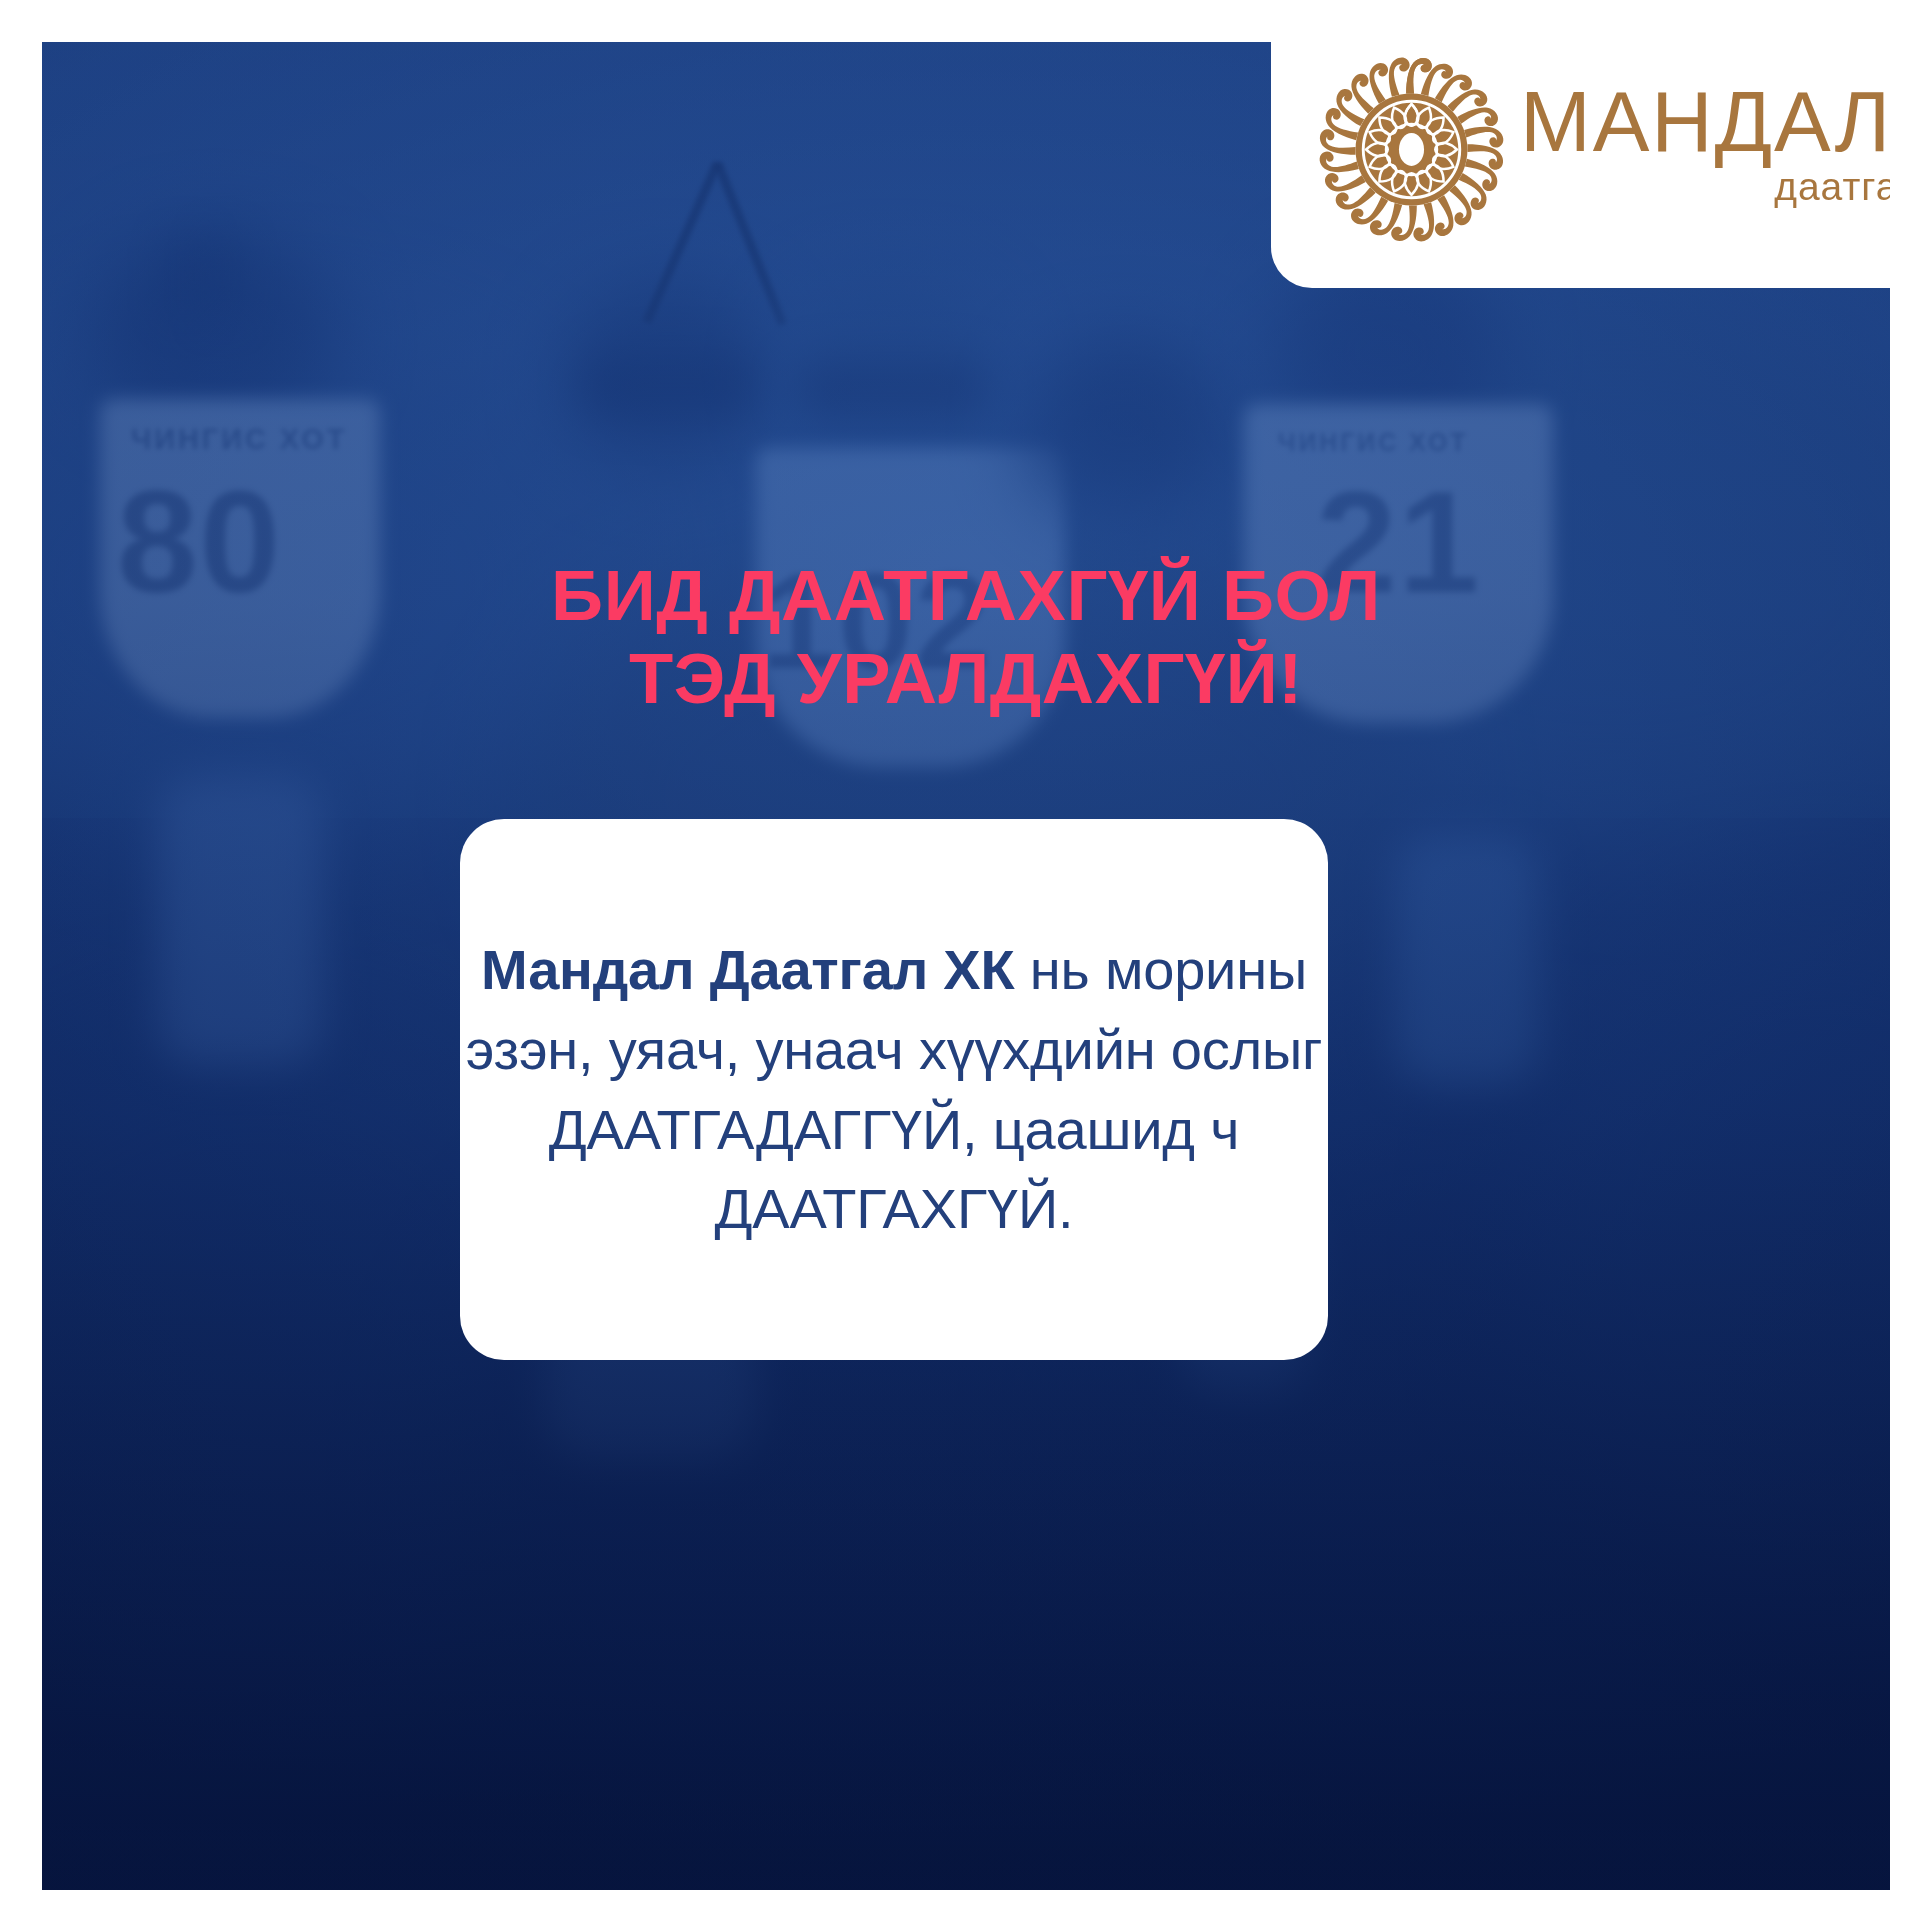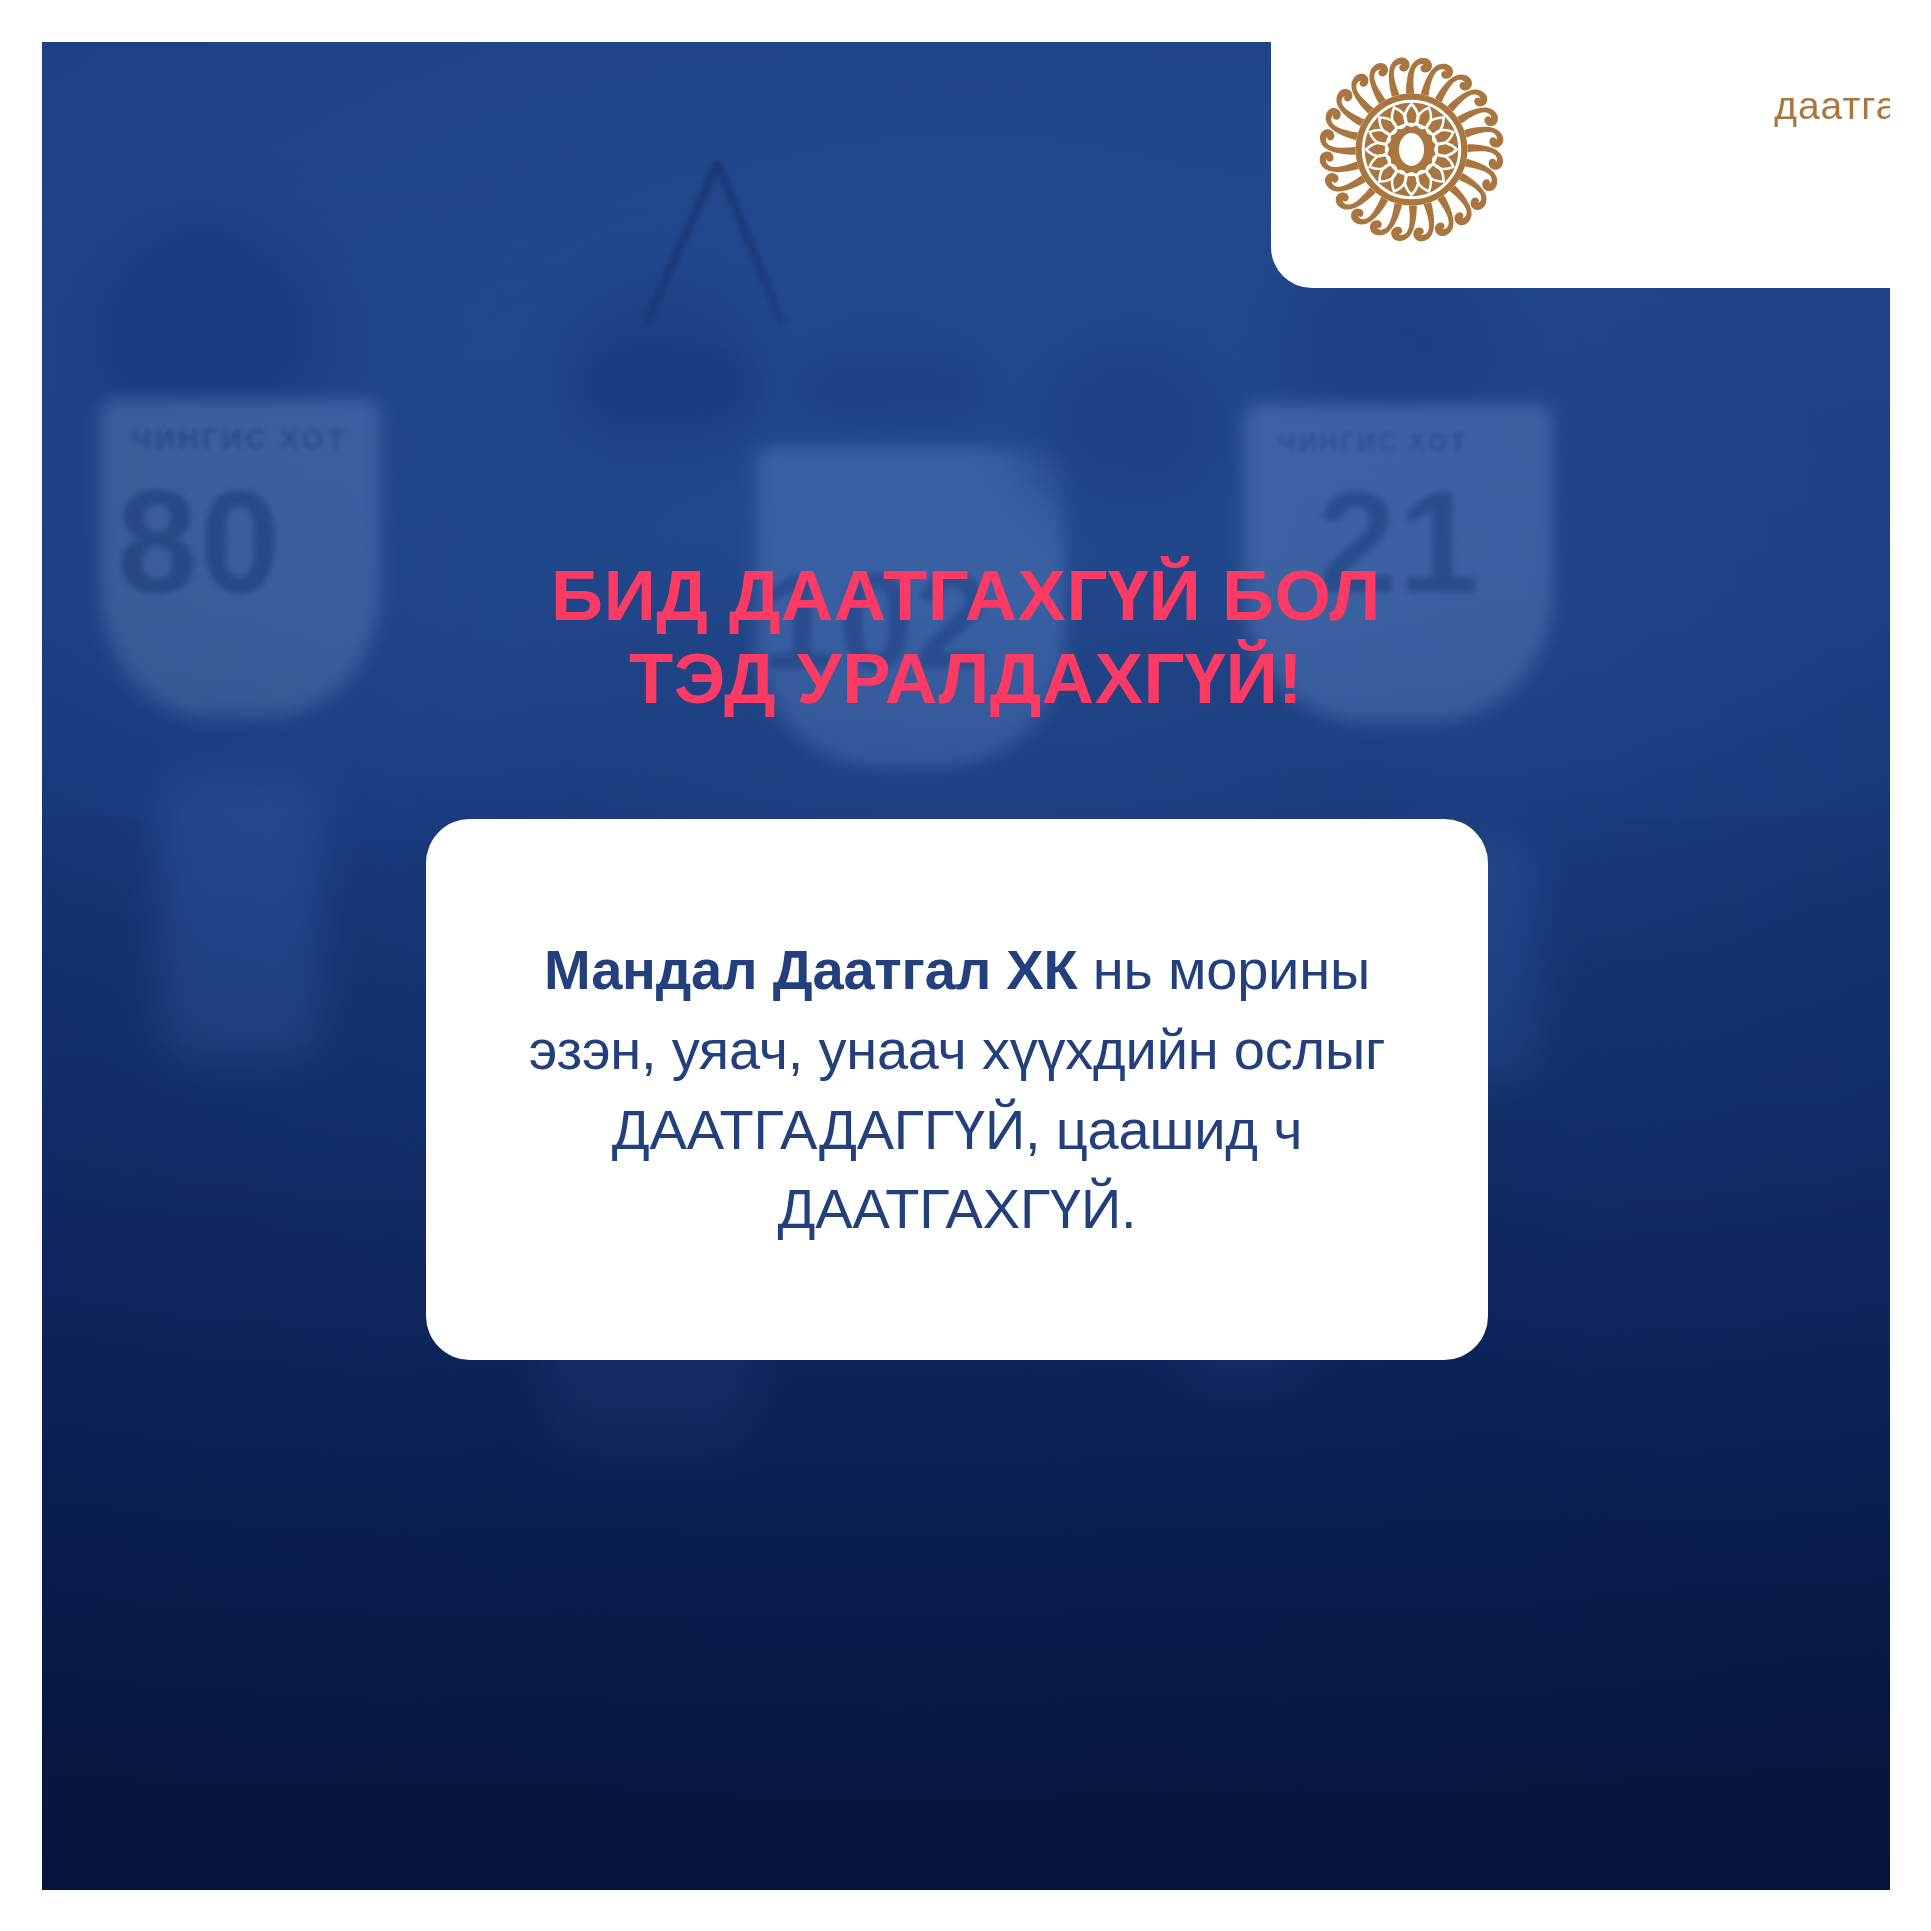--- a/index.html
+++ b/index.html
@@ -166,23 +166,23 @@
     font-size: 71px;
     line-height: 1.17;
     letter-spacing: 0.5px;
     transform: scaleX(1.02);
   }
   #headline .hl { display: block; }
 
   
   #card {
     position: absolute;
-    left: 384px;
+    left: 418px;
     top: 777px;
-    width: 1062px;
+    width: 868px;
     height: 541px;
     background: #ffffff;
     border-radius: 44px;
     display: flex;
     align-items: center;
     justify-content: center;
   }
   #card-text {
     width: 869px;
     text-align: center;
@@ -328,19 +328,20 @@
               <use href="#petal" transform="rotate(337.5)"></use>
               <circle r="26.5" fill="none" stroke="#ffffff" stroke-width="2.4"></circle>
             </g>
 
             <ellipse cx="100" cy="100" rx="13" ry="17" fill="#ffffff"></ellipse>
           </g>
         </svg>
       </div>
 
       <div id="logo-word">
+        <div class="wordmark">МАНДАЛ</div>
         <div class="wordsub">даатгал</div>
       </div>
     </div>
 
   </div>
 </div>
 
 
 </body></html>

